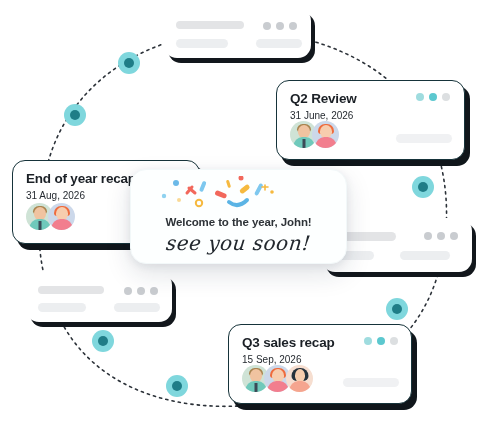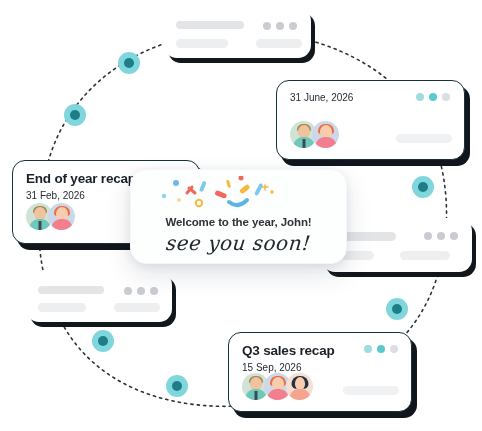--- a/index.html
+++ b/index.html
@@ -120,20 +120,21 @@
       <div class="dots3" style="right:14px;top:14px;">
         <span style="background:#c9ccd0"></span>
         <span style="background:#c9ccd0"></span>
         <span style="background:#c9ccd0"></span>
       </div>
     </div>
   </div>
 
   <div class="card teal" style="left:276px;top:80px;width:189px;height:80px;">
     <div class="card-inner">
+      <div class="card-title">Q2 Review</div>
       <div class="card-date">31 June, 2026</div>
 
       <div class="dots3" style="right:14px;top:12px;">
         <span style="background:#9fdcdf"></span>
         <span style="background:#5cc8cf"></span>
         <span style="background:#dcdfe1"></span>
       </div>
 
       <div class="avatars" style="left:13px;top:40px;">
         <div class="av" style="background:#cfe3d6">
@@ -164,21 +165,21 @@
         <span style="background:#c9ccd0"></span>
         <span style="background:#c9ccd0"></span>
         <span style="background:#c9ccd0"></span>
       </div>
     </div>
   </div>
 
   <div class="card teal" style="left:12px;top:160px;width:188px;height:84px;">
     <div class="card-inner">
       <div class="card-title">End of year recap</div>
-      <div class="card-date">31 Feb, 2026</div>
+      <div class="card-date">31 Aug, 2026</div>
 
       <div class="avatars" style="left:13px;top:42px;">
         <div class="av" style="background:#cfe3d6">
           <div class="hair" style="background:#a9844f"></div>
           <div class="head" style="background:#f0c3a0"></div>
           <div class="neck" style="background:#f0c3a0"></div>
           <div class="body" style="background:#6fc9bb"></div>
           <div class="tie"></div>
         </div>
         <div class="av" style="background:#ccd8ea">
@@ -197,21 +198,21 @@
       <div class="sk soft" style="left:12px;top:31px;width:48px;height:9px;"></div>
       <div class="sk soft" style="left:88px;top:31px;width:46px;height:9px;"></div>
       <div class="dots3" style="right:14px;top:15px;">
         <span style="background:#c9ccd0"></span>
         <span style="background:#c9ccd0"></span>
         <span style="background:#c9ccd0"></span>
       </div>
     </div>
   </div>
 
-  <div class="card teal" style="left:228px;top:332px;width:184px;height:80px;">
+  <div class="card teal" style="left:228px;top:324px;width:184px;height:80px;">
     <div class="card-inner">
       <div class="card-title">Q3 sales recap</div>
       <div class="card-date">15 Sep, 2026</div>
 
       <div class="dots3" style="right:13px;top:12px;">
         <span style="background:#9fdcdf"></span>
         <span style="background:#5cc8cf"></span>
         <span style="background:#dcdfe1"></span>
       </div>
 

